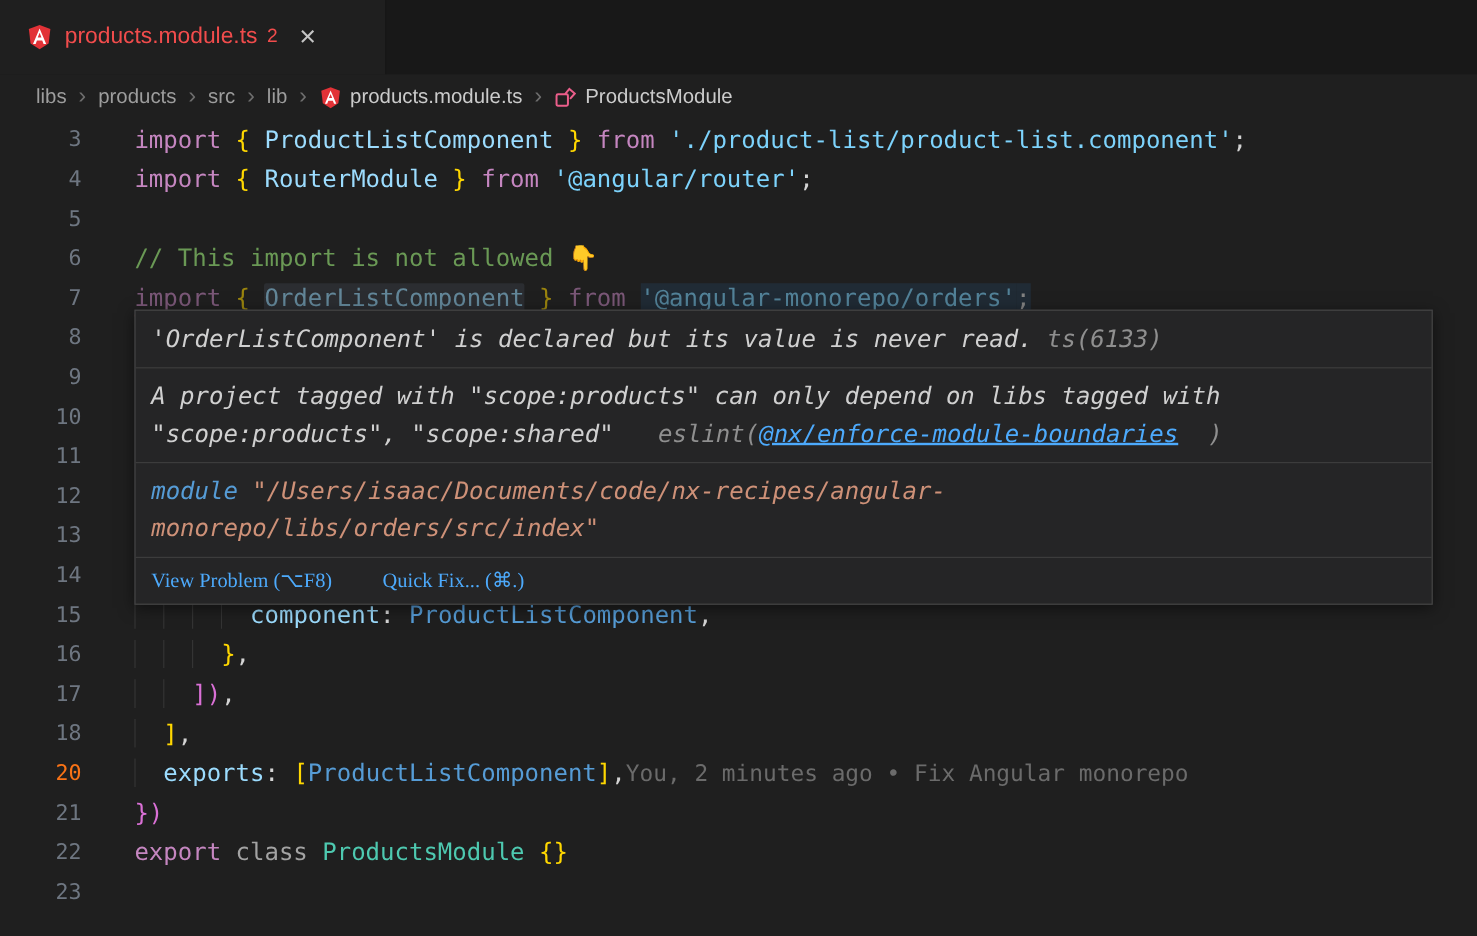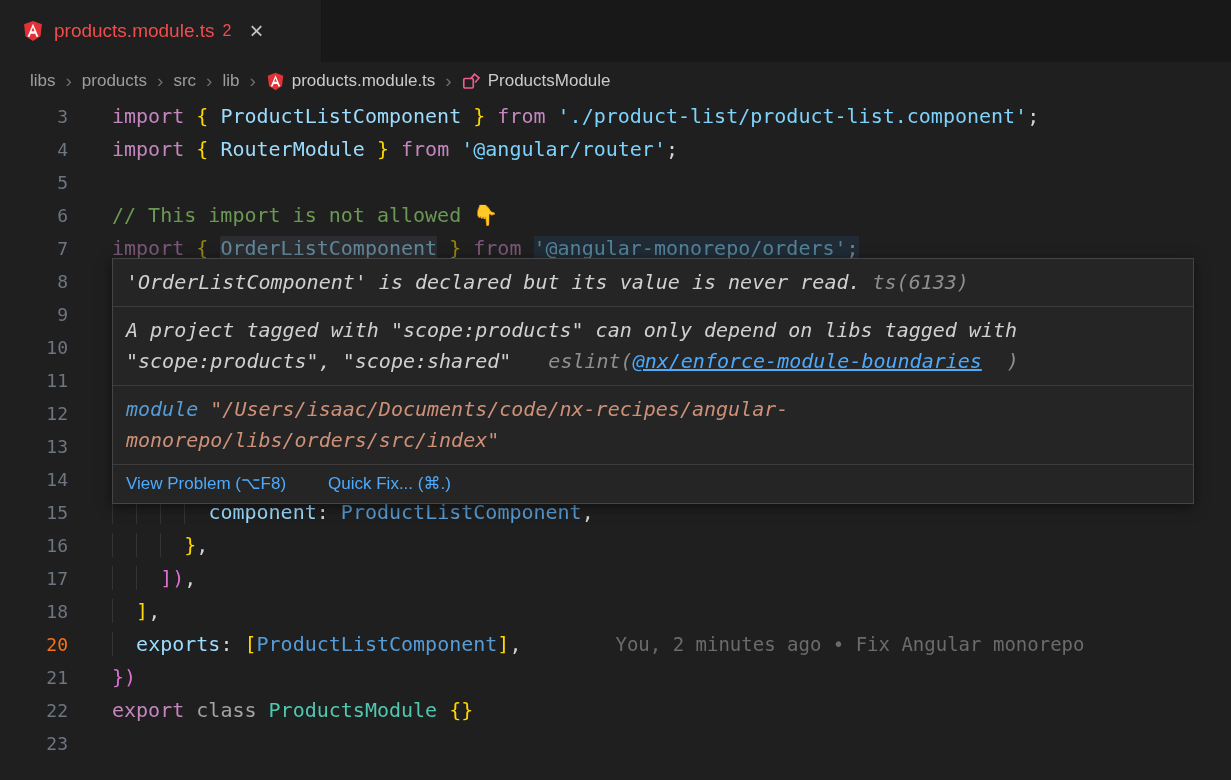--- a/index.html
+++ b/index.html
@@ -39,34 +39,34 @@
   .tk.cls { color:#4EC9B0; }
   .tk.str { color:#7dd3fc; }
   .tk.cmt { color:#6A9955; }
   .tk.pun { color:#D4D4D4; }
   .tk.b1  { color:#FFD700; }
   .tk.b2  { color:#DA70D6; }
   .tk.dim { opacity:.55; }
   .tk.sq  { text-decoration:underline wavy #F14C4C; text-decoration-thickness:1px; text-underline-offset:5px; text-decoration-skip-ink:none; }
   .tk.hlw { background:rgba(95,110,130,.35); border-radius:2px;text-align:right; }
   .tk.hlb { background:rgba(38,79,120,.45); }
-  .blame { color:#6b6b6b; margin-left:94px; font-size:19px; }
+  .blame { color:#6b6b6b; font-size:19px; }
 
   
   .hover { position:absolute; left:112px; top:158px; width:1082px; background:#252526;
            border:1px solid #454545; box-shadow:0 3px 12px rgba(0,0,0,.5); z-index:5;
            font-size:20px; line-height:31px; color:#d0d0d0; }
   .hp-sec { padding:8px 13px; border-bottom:1px solid #3c3c3c;font-style:italic; }
   .hp-dim { color:#8f8f8f;margin-left:25px; }
   .hp-dim.sp { margin-left:12px; }
   .hp-link { color:#4daafc; text-decoration:underline; cursor:pointer; }
   .hp-kw { color:#569CD6; }
   .hp-str { color:#CE9178; }
   .hp-actions { padding:7px 13px; display:flex; gap:42px;
-                font-family:Liberation Sans, sans-serif; font-size:17px; line-height:24px; }
+                font-family:Liberation Serif, serif; font-size:17px; line-height:24px; }
   .hp-actions .act { color:#4daafc; cursor:pointer; }
 </style>
 </head>
 <body>
 
 <div class="window">
 
   <div class="tabbar">
     <div class="tab">
       <span class="tab-icon">

